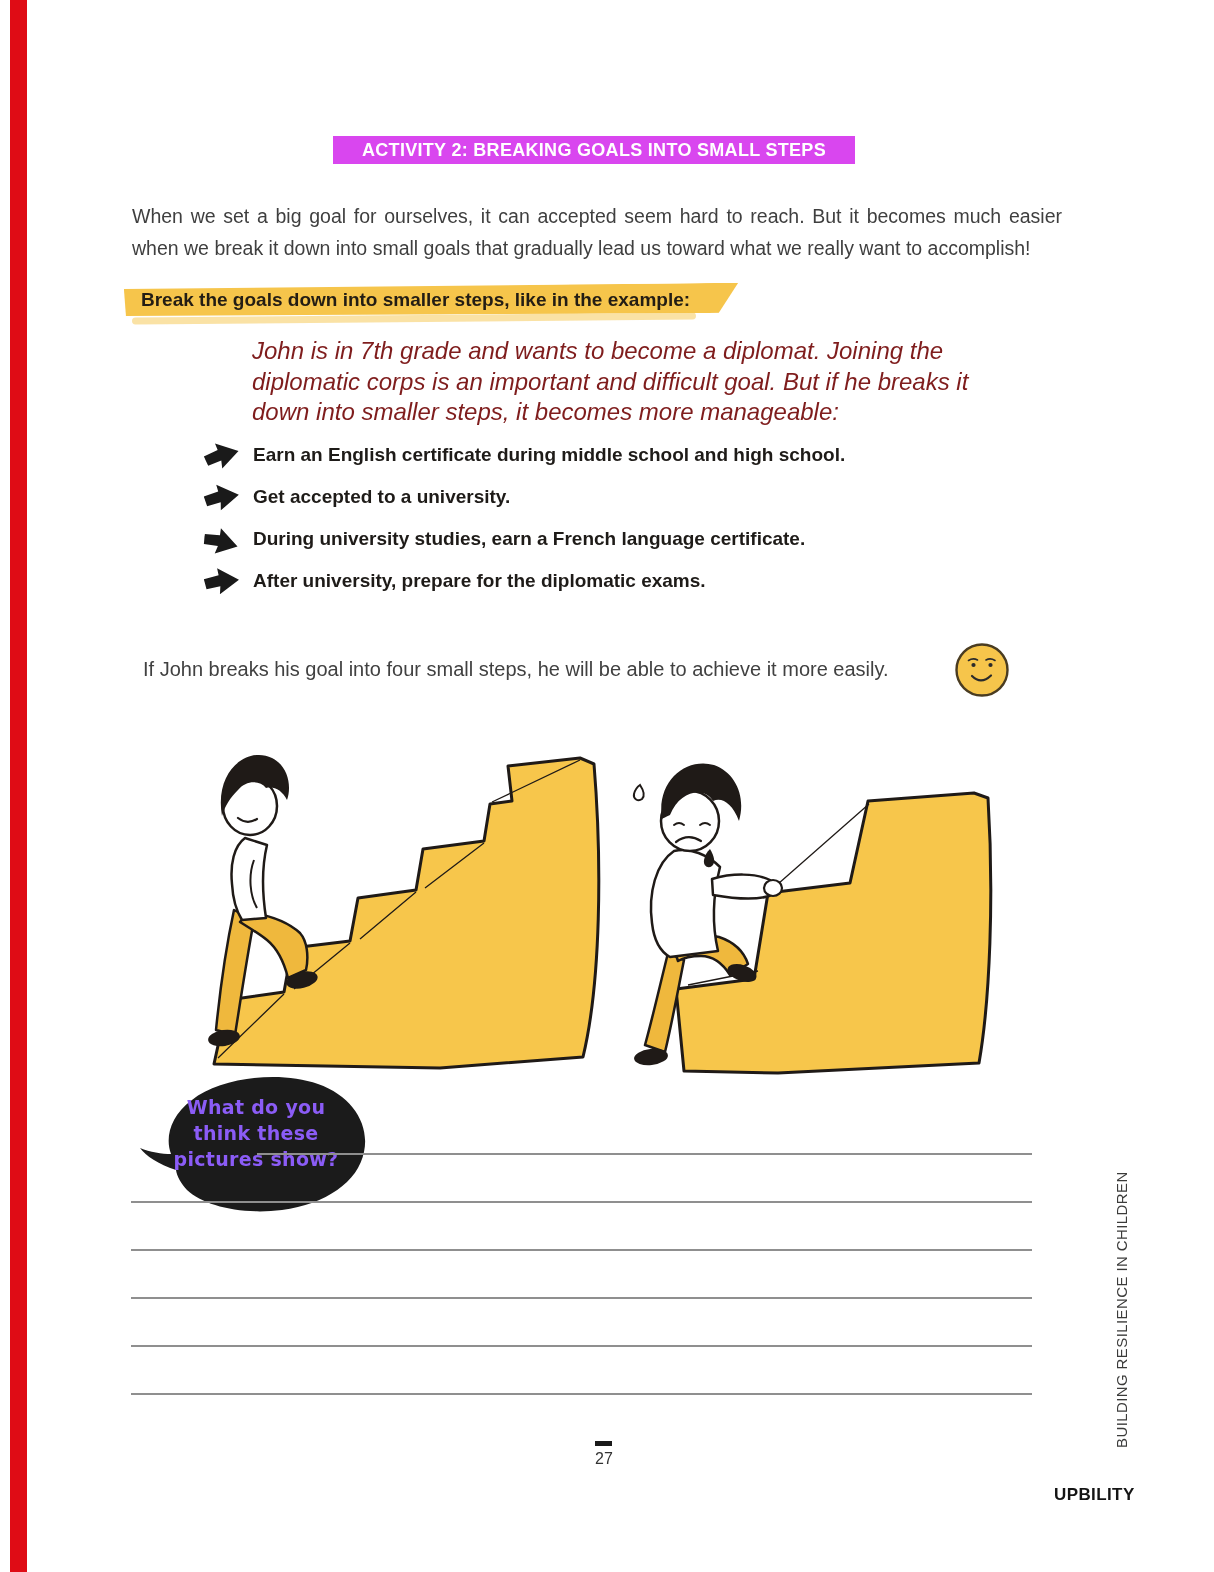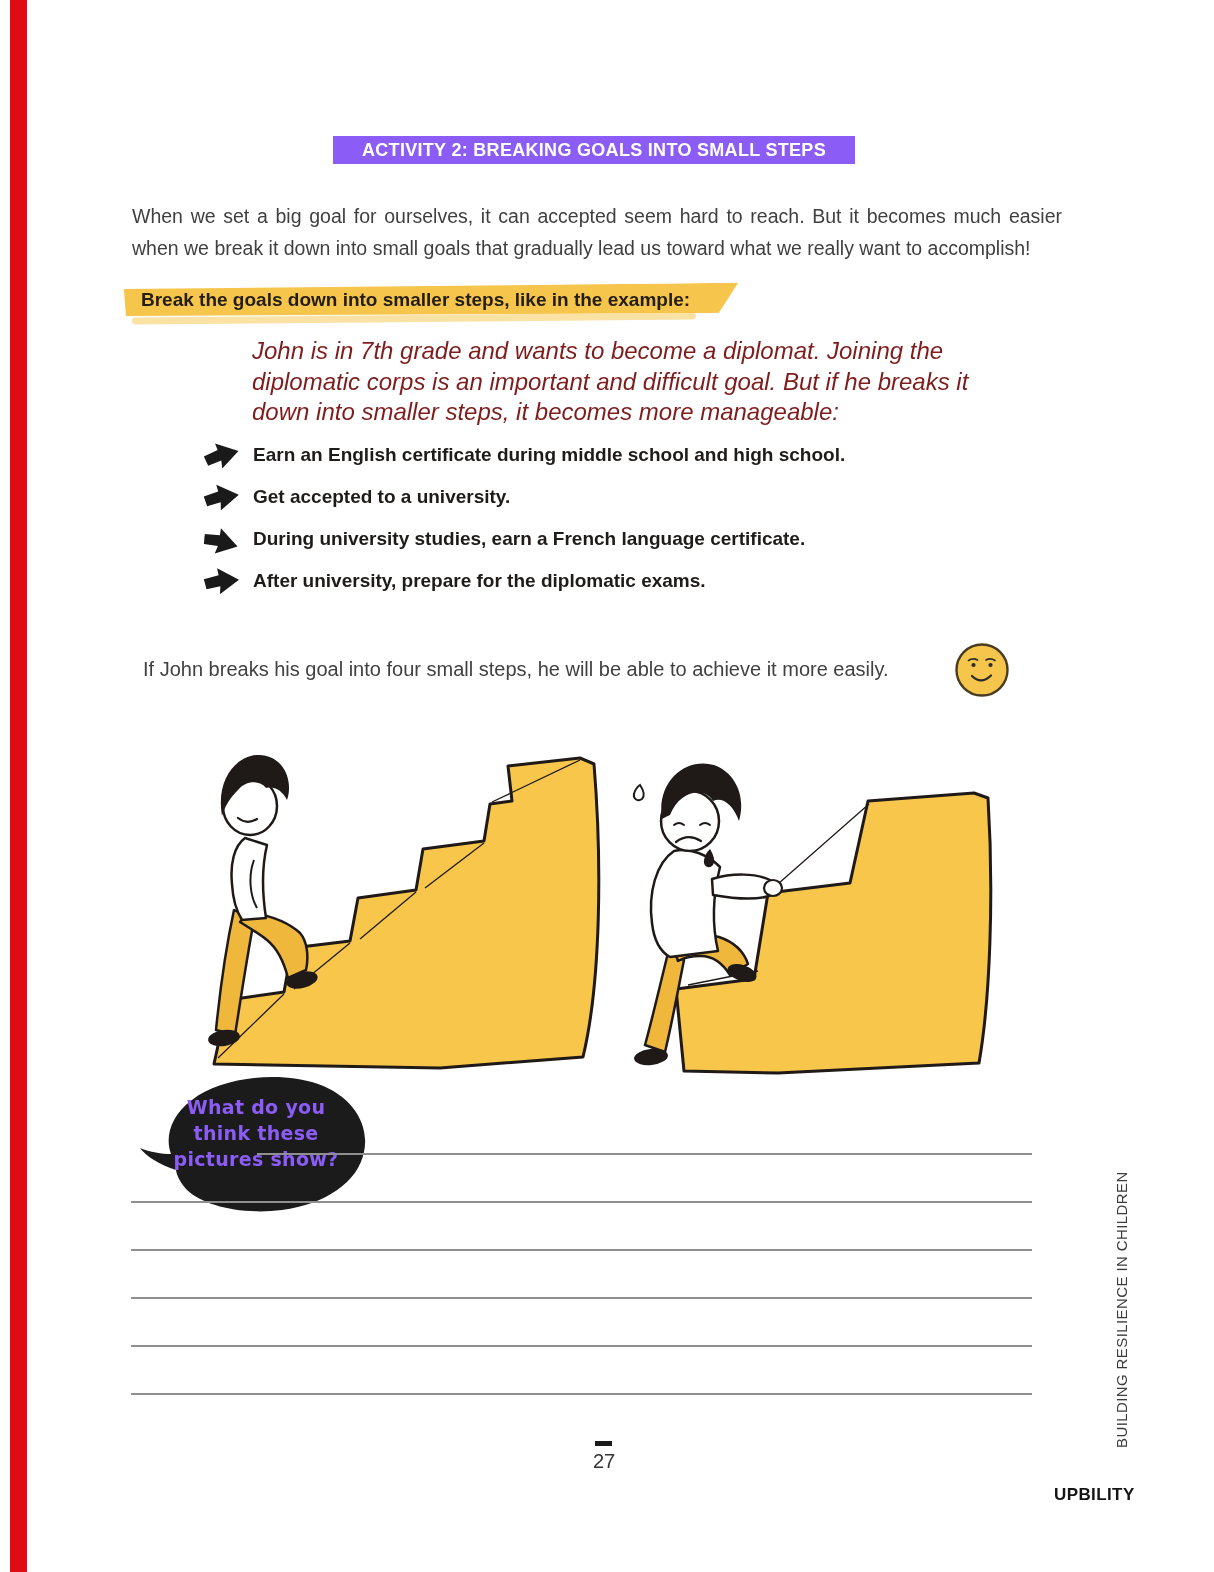--- a/index.html
+++ b/index.html
@@ -8,21 +8,21 @@
   .page {
     position:relative; width:1214px; height:1572px; background:#ffffff;
     overflow:hidden; margin:0 auto;
   }
   .red-bar {
     position:absolute; left:10px; top:0; width:17px; height:1572px;
     background:#DF0C15;
   }
   .activity-header {
     position:absolute; left:333px; top:136px; width:522px; height:28px;
-    background:#8b5cf6; color:#ffffff; font-weight:bold; font-size:18px;
+    background:#d946ef; color:#ffffff; font-weight:bold; font-size:18px;
     letter-spacing:.3px; text-align:center; line-height:28px;
   }
   .intro {
     position:absolute; left:132px; top:201px; width:930px;
     font-size:19.5px; line-height:31.5px; color:#3f3f3f;
     text-align:justify;
   }
   .highlight-heading {
     position:absolute; left:124px; top:285px; height:30px;
     padding:2px 52px 2px 17px; white-space:nowrap;
@@ -79,21 +79,21 @@
     transform:rotate(-90deg); transform-origin:0 0;
     font-size:15px; letter-spacing:.4px; color:#3b3b3a; white-space:nowrap;
   }
   .brand {
     position:absolute; left:1054px; top:1485px;
     font-size:17px; font-weight:bold; letter-spacing:.4px; color:#141414;
   }
   .page-dash { position:absolute; left:595px; top:1441px; width:17px; height:5px; background:#1a1a1a; }
   .page-number {
     position:absolute; left:584px; top:1450px; width:40px;
-    text-align:center; font-size:20px; color:#333333;
+    text-align:center; font-size:16px; color:#333333;
   }
 </style>
 </head>
 <body>
 
 <div class="page">
 
   <div class="red-bar"></div>
 
   <div class="activity-header">

